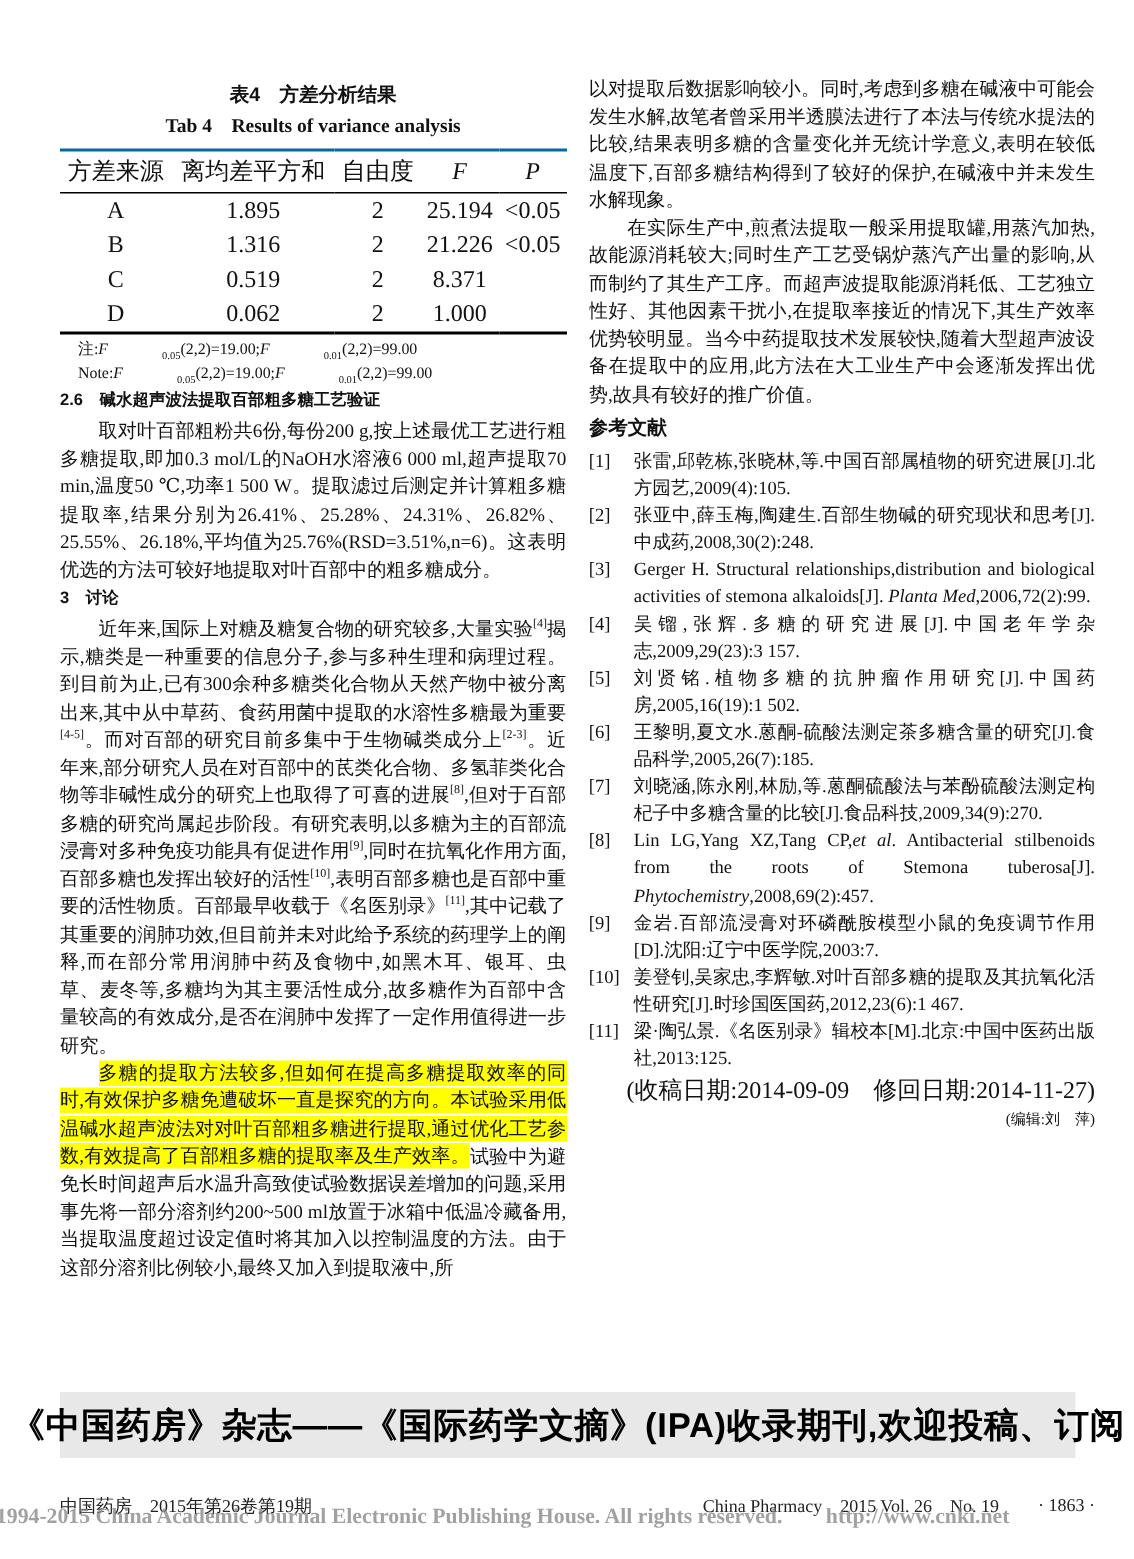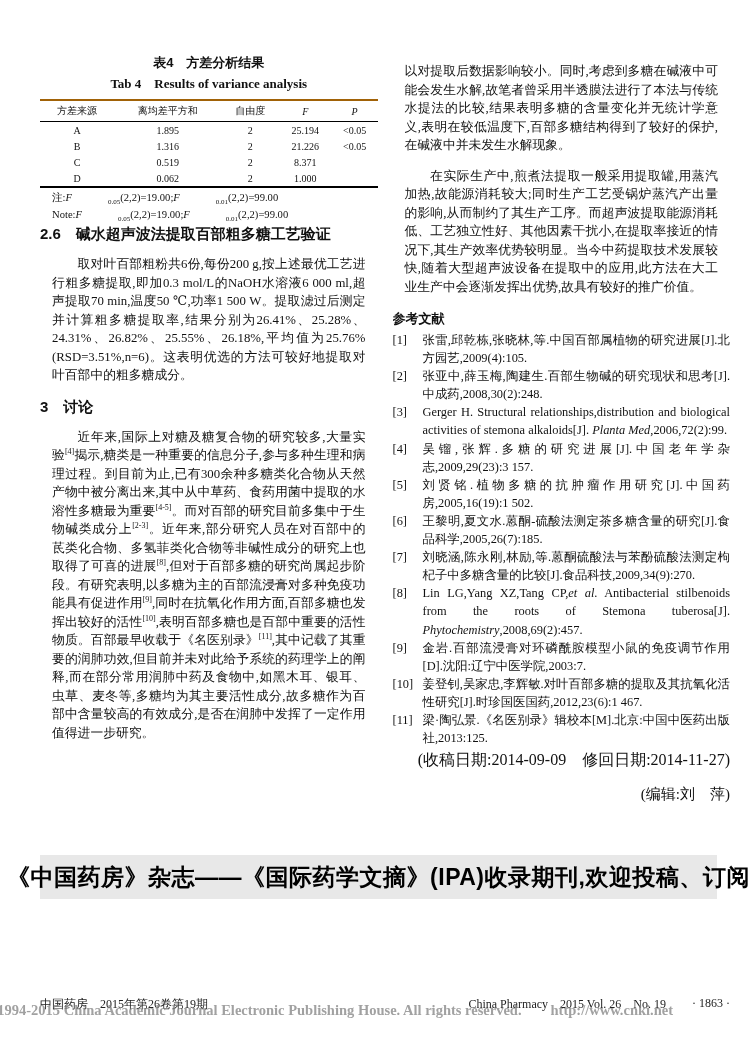--- a/index.html
+++ b/index.html
@@ -5,49 +5,49 @@
   html,body{margin:0;padding:0;background:#fff;}
   .page{position:relative;width:756px;height:1039px;background:#ffffff;overflow:hidden;
         font-family:"Liberation Serif","DejaVu Serif",serif;color:#111;}
   .cols{position:absolute;left:40px;top:50px;width:690px;height:842px;display:flex;gap:15px;overflow:hidden;}
   .col{width:338px;overflow:hidden;}
 
   
   .tbl-cap-zh{font-family:"Liberation Sans","DejaVu Sans",sans-serif;font-weight:bold;
               font-size:13px;text-align:center;margin:4px 0 3px 0;}
   .tbl-cap-en{font-weight:bold;font-size:13px;text-align:center;margin-bottom:6px;}
-  table.vtable{width:100%;border-collapse:collapse;font-size:10px;
-               border-top:2px solid #a16207;border-bottom:2px solid #000;}
+  table.vtable{width:100%;border-collapse:collapse;font-size:16px;
+               border-top:2px solid #0369a1;border-bottom:2px solid #000;}
   table.vtable th{font-weight:normal;padding:3px 2px;border-bottom:1.6px solid #000;text-align:center;}
   table.vtable th.ital{font-style:italic;}
   table.vtable td{padding:2.5px 2px;text-align:center;}
   .tbl-note{font-size:10.6px;margin:3px 0 0 12px;}
   .tbl-note sub{font-size:7px;padding-left:36px;}
   .tbl-note .it{font-style:italic;}
 
   
-  .para{font-size:12.8px;line-height:18.5px;text-align:justify;margin:12px;}
+  .para{font-size:12.8px;line-height:18.5px;text-align:justify;margin:0;}
   .indent{text-indent:2em;}
   .h2{font-family:"Liberation Sans","DejaVu Sans",sans-serif;font-weight:bold;
-      font-size:15px;line-height:19px;margin:1px 0;}
+      font-size:11px;line-height:19px;margin:1px 0;}
   .para sup{font-size:8px;line-height:0;}
   .hl{background:#ffff00;padding:1.5px 0;}
   .it{font-style:italic;}
 
   
-  .refs-heading{font-family:Liberation Serif, serif;font-weight:bold;
+  .refs-heading{font-family:Liberation Mono, monospace;font-weight:bold;
                 font-size:13px;line-height:21px;margin:3px 0 2px 0;}
   .ref{display:flex;font-size:12.4px;line-height:18.1px;text-align:justify;}
   .ref-num{flex:0 0 30px;}
   .ref-text{flex:1;}
   .dates-line{font-size:16px;text-align:right;margin-top:3px;}
-  .editor-line{font-size:15px;text-align:right;margin-top:14px;}
+  .editor-line{font-size:10px;text-align:right;margin-top:1px;}
 
   
-  .banner{position:absolute;left:40px;top:855px;width:677px;height:44px;background:#e8e8e8;
+  .banner{position:absolute;left:40px;top:928px;width:677px;height:44px;background:#e8e8e8;
           display:flex;align-items:center;justify-content:center;}
   .banner-text{font-family:"Liberation Sans","DejaVu Sans",sans-serif;font-weight:bold;
                font-size:23px;letter-spacing:0.5px;color:#000;white-space:nowrap;}
 
   
   .footer{position:absolute;left:40px;top:996px;width:690px;display:flex;
           justify-content:space-between;font-size:12px;color:#222;text-align:center;}
   .footer-right{display:flex;gap:26px;margin-left:16px;}
 
   
@@ -108,20 +108,21 @@
           </tbody>
       </table>
 
       <div class="tbl-note"><span>注:</span><span class="it">F</span><sub>0.05</sub><span>(2,2)=19.00;</span><span class="it">F</span><sub>0.01</sub><span>(2,2)=99.00</span></div>
       <div class="tbl-note"><span>Note:</span><span class="it">F</span><sub>0.05</sub><span>(2,2)=19.00;</span><span class="it">F</span><sub>0.01</sub><span>(2,2)=99.00</span></div>
 
       <div class="h2">2.6　碱水超声波法提取百部粗多糖工艺验证</div>
       <p class="para indent"><span>取对叶百部粗粉共6份,每份200 g,按上述最优工艺进行粗多糖提取,即加0.3 mol/L的NaOH水溶液6 000 ml,超声提取70 min,温度50 ℃,功率1 500 W。提取滤过后测定并计算粗多糖提取率,结果分别为26.41%、25.28%、24.31%、26.82%、25.55%、26.18%,平均值为25.76%(RSD=3.51%,n=6)。这表明优选的方法可较好地提取对叶百部中的粗多糖成分。</span></p>
       <div class="h2">3　讨论</div>
       <p class="para indent"><span>近年来,国际上对糖及糖复合物的研究较多,大量实验</span><sup>[4]</sup><span>揭示,糖类是一种重要的信息分子,参与多种生理和病理过程。到目前为止,已有300余种多糖类化合物从天然产物中被分离出来,其中从中草药、食药用菌中提取的水溶性多糖最为重要</span><sup>[4-5]</sup><span>。而对百部的研究目前多集中于生物碱类成分上</span><sup>[2-3]</sup><span>。近年来,部分研究人员在对百部中的茋类化合物、多氢菲类化合物等非碱性成分的研究上也取得了可喜的进展</span><sup>[8]</sup><span>,但对于百部多糖的研究尚属起步阶段。有研究表明,以多糖为主的百部流浸膏对多种免疫功能具有促进作用</span><sup>[9]</sup><span>,同时在抗氧化作用方面,百部多糖也发挥出较好的活性</span><sup>[10]</sup><span>,表明百部多糖也是百部中重要的活性物质。百部最早收载于《名医别录》</span><sup>[11]</sup><span>,其中记载了其重要的润肺功效,但目前并未对此给予系统的药理学上的阐释,而在部分常用润肺中药及食物中,如黑木耳、银耳、虫草、麦冬等,多糖均为其主要活性成分,故多糖作为百部中含量较高的有效成分,是否在润肺中发挥了一定作用值得进一步研究。</span></p>
+      <p class="para indent"><span class="hl">多糖的提取方法较多,但如何在提高多糖提取效率的同时,有效保护多糖免遭破坏一直是探究的方向。本试验采用低温碱水超声波法对对叶百部粗多糖进行提取,通过优化工艺参数,有效提高了百部粗多糖的提取率及生产效率。</span><span>试验中为避免长时间超声后水温升高致使试验数据误差增加的问题,采用事先将一部分溶剂约200~500 ml放置于冰箱中低温冷藏备用,当提取温度超过设定值时将其加入以控制温度的方法。由于这部分溶剂比例较小,最终又加入到提取液中,所</span></p>
     </div>
 
     <div class="col">
       <p class="para"><span>以对提取后数据影响较小。同时,考虑到多糖在碱液中可能会发生水解,故笔者曾采用半透膜法进行了本法与传统水提法的比较,结果表明多糖的含量变化并无统计学意义,表明在较低温度下,百部多糖结构得到了较好的保护,在碱液中并未发生水解现象。</span></p>
       <p class="para indent"><span>在实际生产中,煎煮法提取一般采用提取罐,用蒸汽加热,故能源消耗较大;同时生产工艺受锅炉蒸汽产出量的影响,从而制约了其生产工序。而超声波提取能源消耗低、工艺独立性好、其他因素干扰小,在提取率接近的情况下,其生产效率优势较明显。当今中药提取技术发展较快,随着大型超声波设备在提取中的应用,此方法在大工业生产中会逐渐发挥出优势,故具有较好的推广价值。</span></p>
       <div class="refs-heading">参考文献</div>
       <div>
           <div class="ref">
             <span class="ref-num">[1]</span>
             <span class="ref-text"><span>张雷,邱乾栋,张晓林,等.中国百部属植物的研究进展[J].北方园艺,2009(4):105.</span></span>

